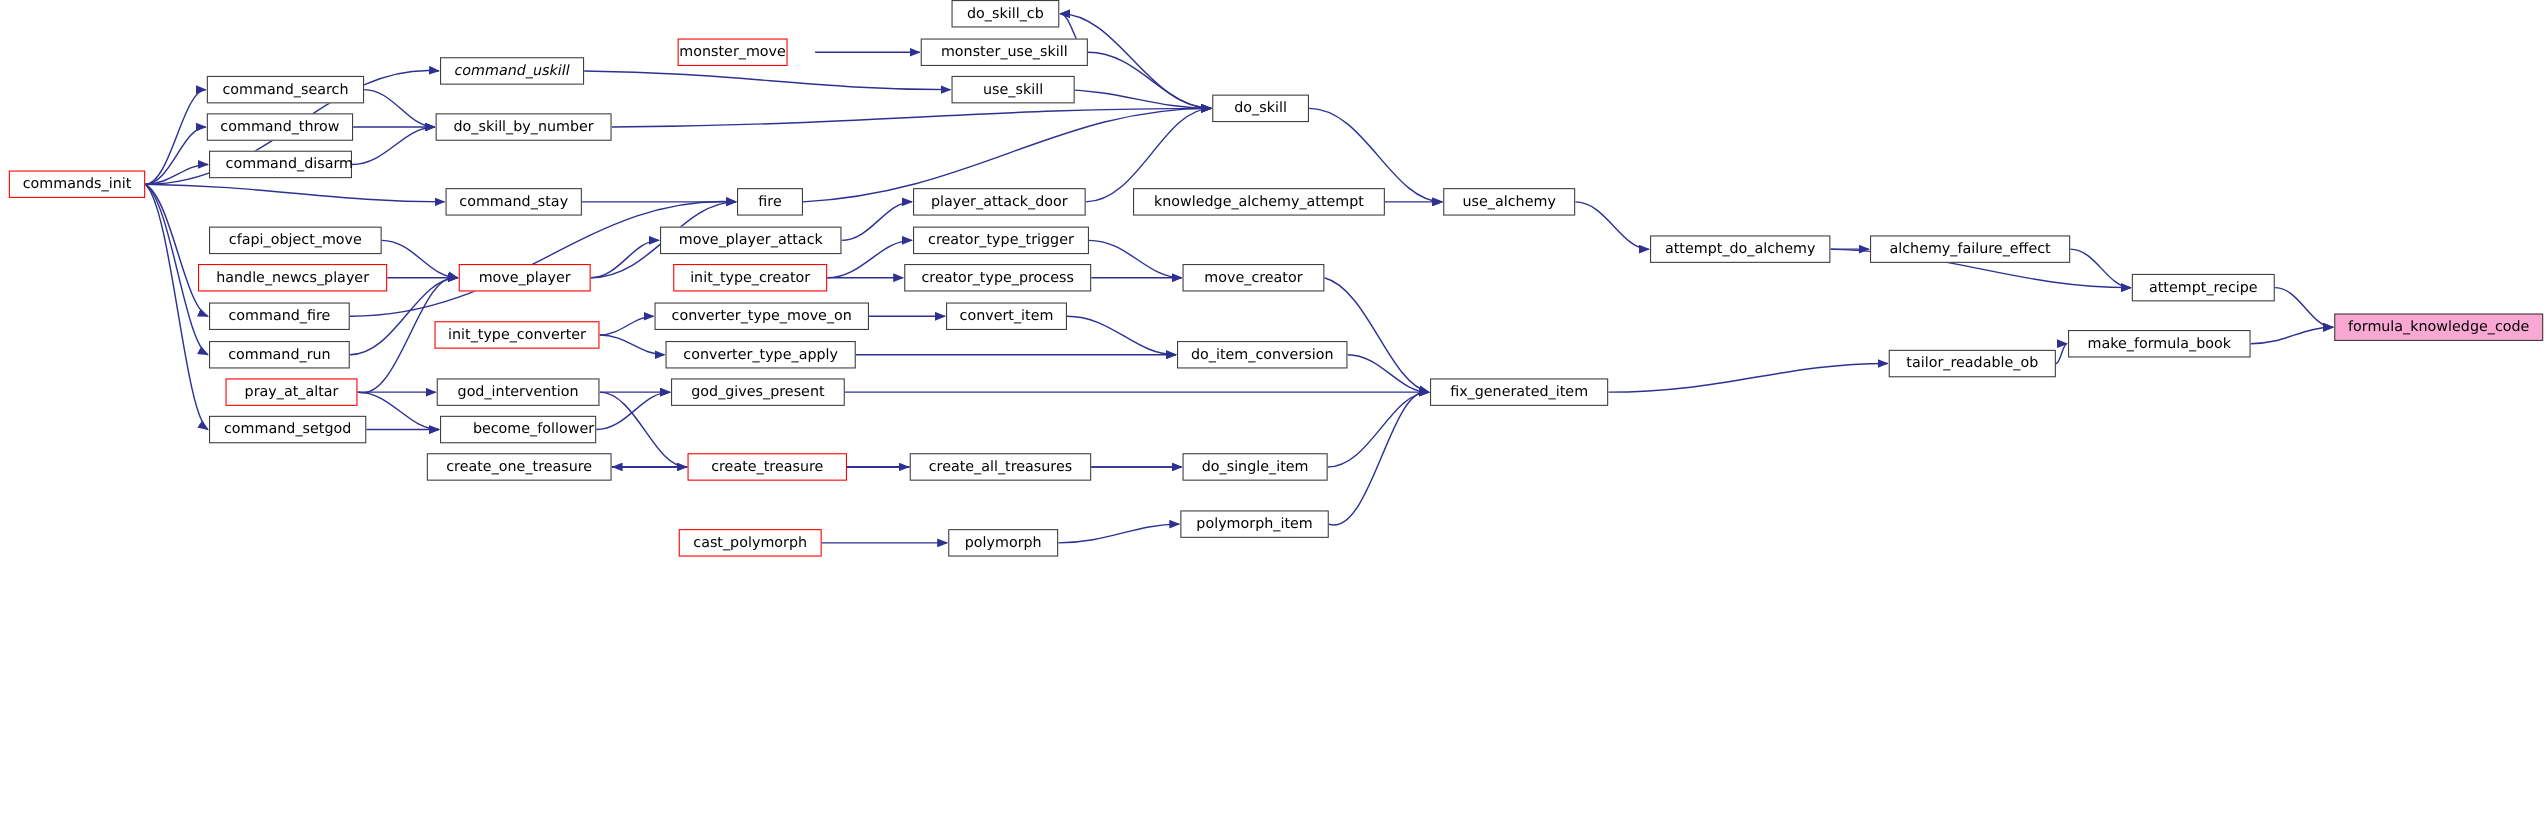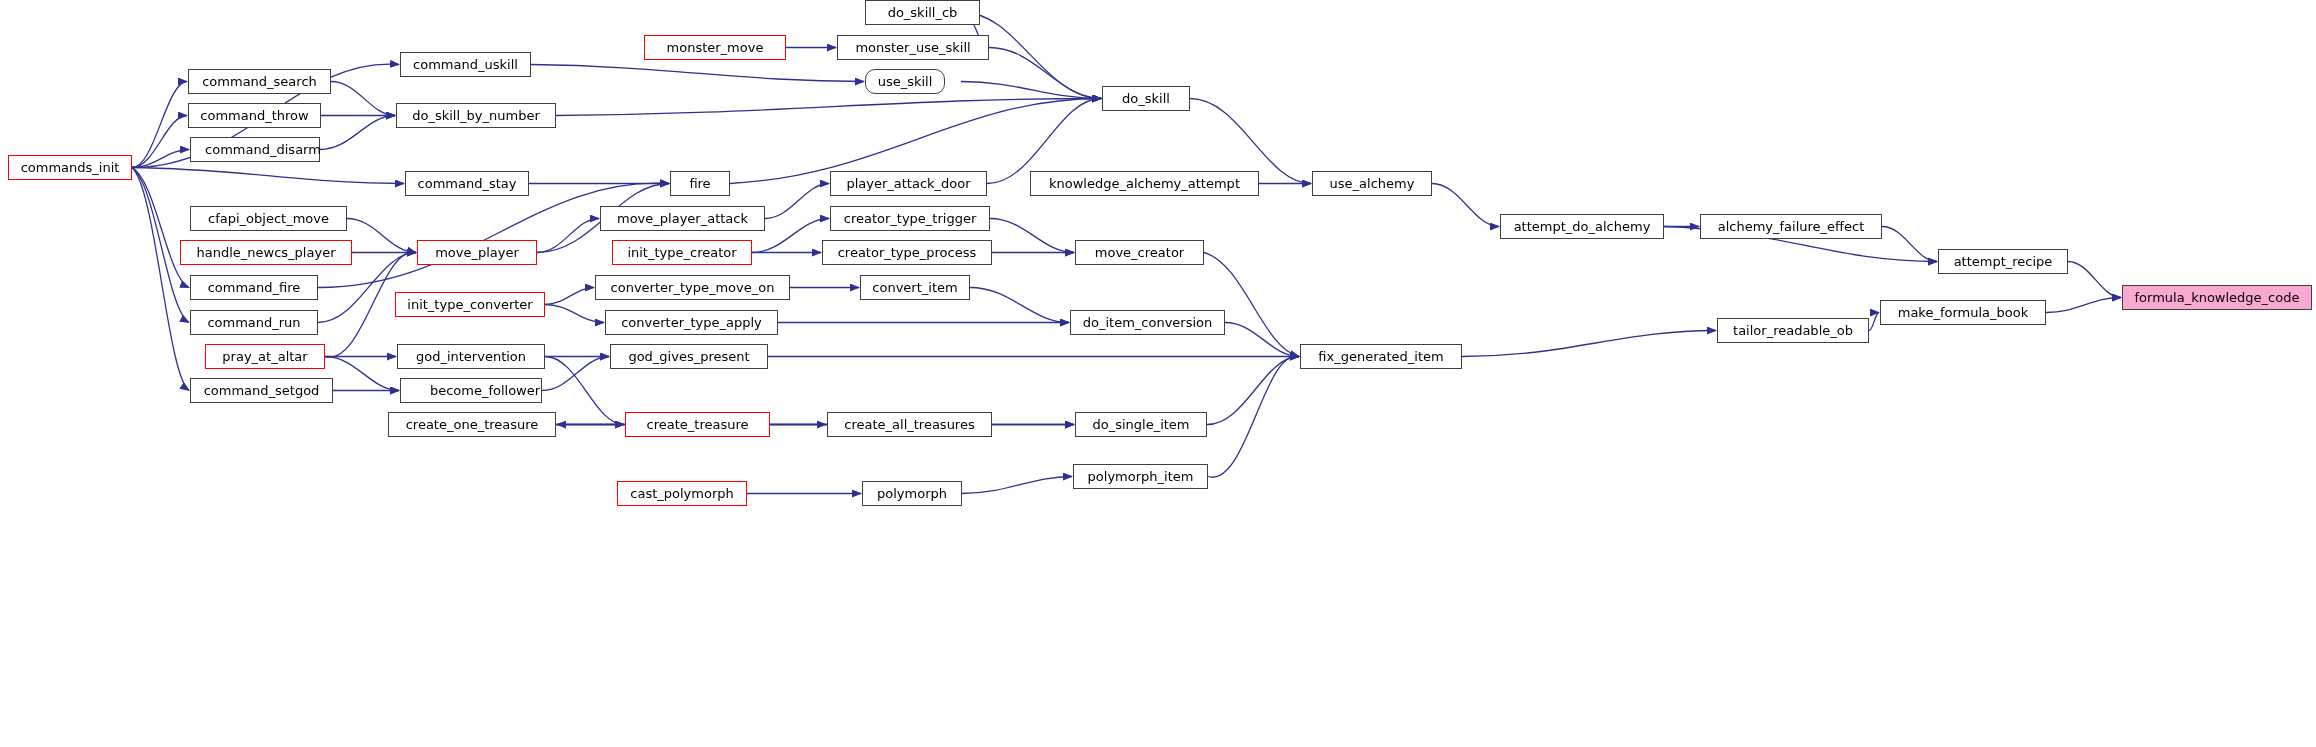--- a/index.html
+++ b/index.html
@@ -87,36 +87,36 @@
         <path d="M827,424.5 C798.44,424.5 784.84,424.5 759,424.5" fill="none" stroke="#2e3192" stroke-width="1.3" marker-end="url(#ah)"></path>
         <path d="M992,424.5 C1026.44,424.5 1042.84,424.5 1074,424.5" fill="none" stroke="#2e3192" stroke-width="1.3" marker-end="url(#ah)"></path>
         <path d="M556,424.5 C773.56,424.5 877.1600000000001,424.5 1074,424.5" fill="none" stroke="#2e3192" stroke-width="1.3" marker-end="url(#ah)"></path>
         <path d="M1207,424.5 C1245.64,424.5 1264.04,356.5 1299,356.5" fill="none" stroke="#2e3192" stroke-width="1.3" marker-end="url(#ah)"></path>
         <path d="M1208,476.5 C1246.22,489.1 1264.42,347.5 1299,356.5" fill="none" stroke="#2e3192" stroke-width="1.3" marker-end="url(#ah)"></path>
         <path d="M747,493.5 C794.88,493.5 817.68,493.5 861,493.5" fill="none" stroke="#2e3192" stroke-width="1.3" marker-end="url(#ah)"></path>
         <path d="M962,493.5 C1008.2,493.5 1030.2,476.5 1072,476.5" fill="none" stroke="#2e3192" stroke-width="1.3" marker-end="url(#ah)"></path>
       </g>
   </svg>
   <div id="node-layer">
-      <div class="node" style="left: 865px; top: 0px; width: 115px; text-align: right;">
+      <div class="node" style="left: 865px; top: 0px; width: 98px; text-align: right;">
         <span>do_skill_cb</span>
       </div>
-      <div class="node red" style="left: 644px; top: 35px; width: 142px;">
+      <div class="node red" style="left: 616px; top: 35px; width: 100px;">
         <span>monster_move</span>
       </div>
       <div class="node" style="left: 837px; top: 35px; width: 152px;">
         <span>monster_use_skill</span>
       </div>
-      <div class="node" style="left: 400px; top: 52px; width: 131px;">
+      <div class="node" style="left: 400px; top: 52px; width: 131px; font-style: italic;">
         <span>command_uskill</span>
       </div>
       <div class="node" style="left: 188px; top: 69px; width: 143px;">
         <span>command_search</span>
       </div>
-      <div class="node" style="left: 865px; top: 69px; width: 80px; border-radius: 10px;">
+      <div class="node" style="left: 865px; top: 69px; width: 112px;">
         <span>use_skill</span>
       </div>
       <div class="node" style="left: 1102px; top: 86px; width: 88px;">
         <span>do_skill</span>
       </div>
       <div class="node" style="left: 188px; top: 103px; width: 133px;">
         <span>command_throw</span>
       </div>
       <div class="node" style="left: 396px; top: 103px; width: 160px;">
         <span>do_skill_by_number</span>

